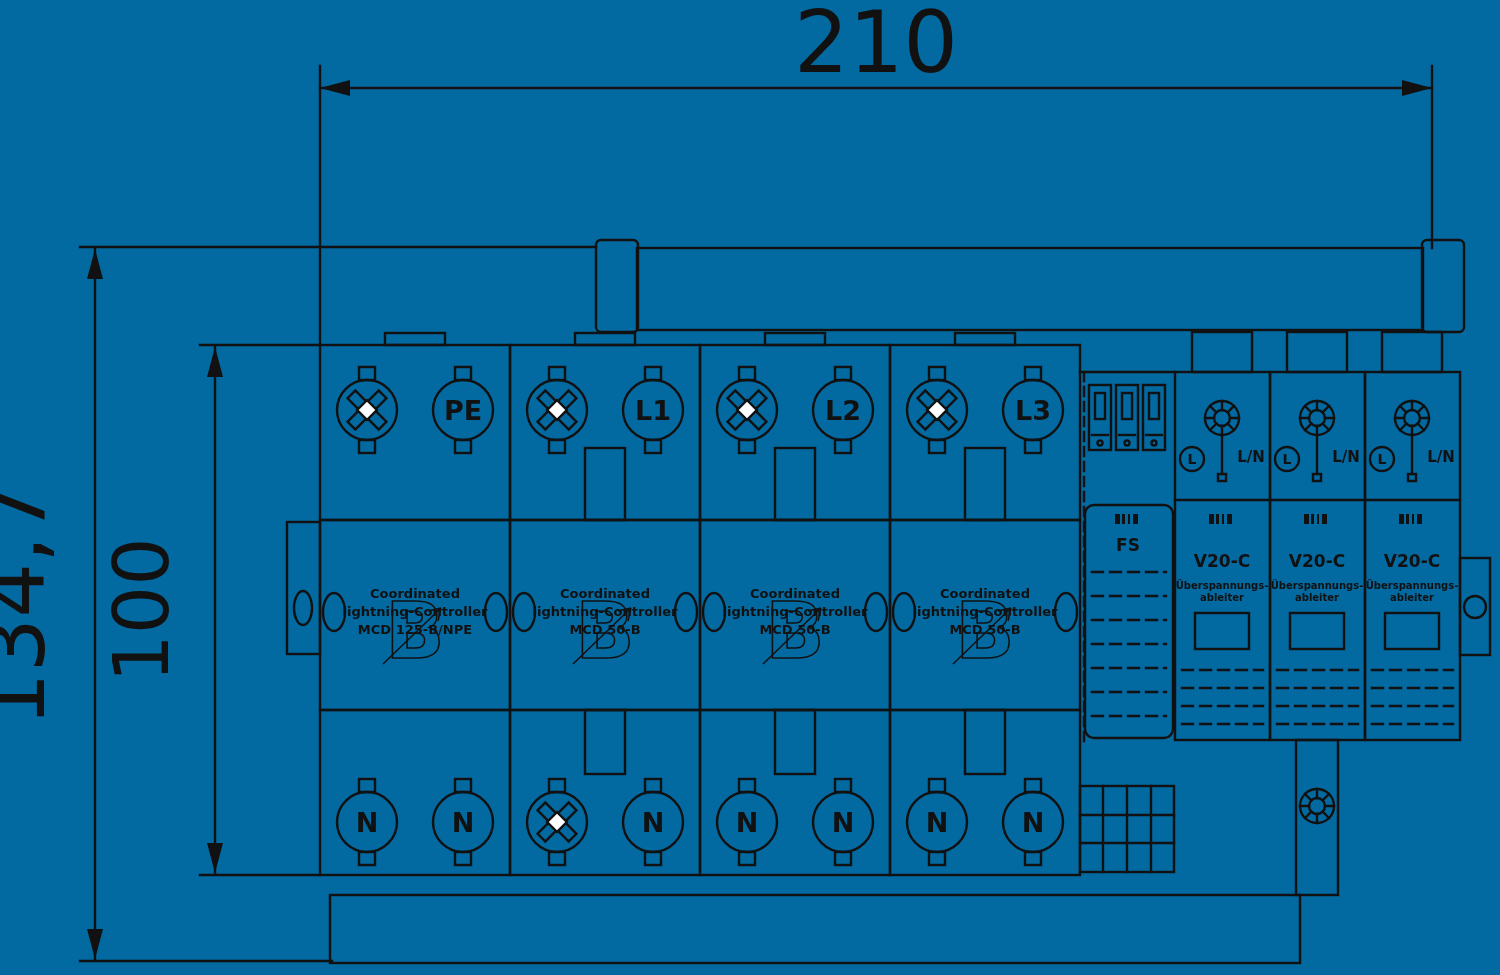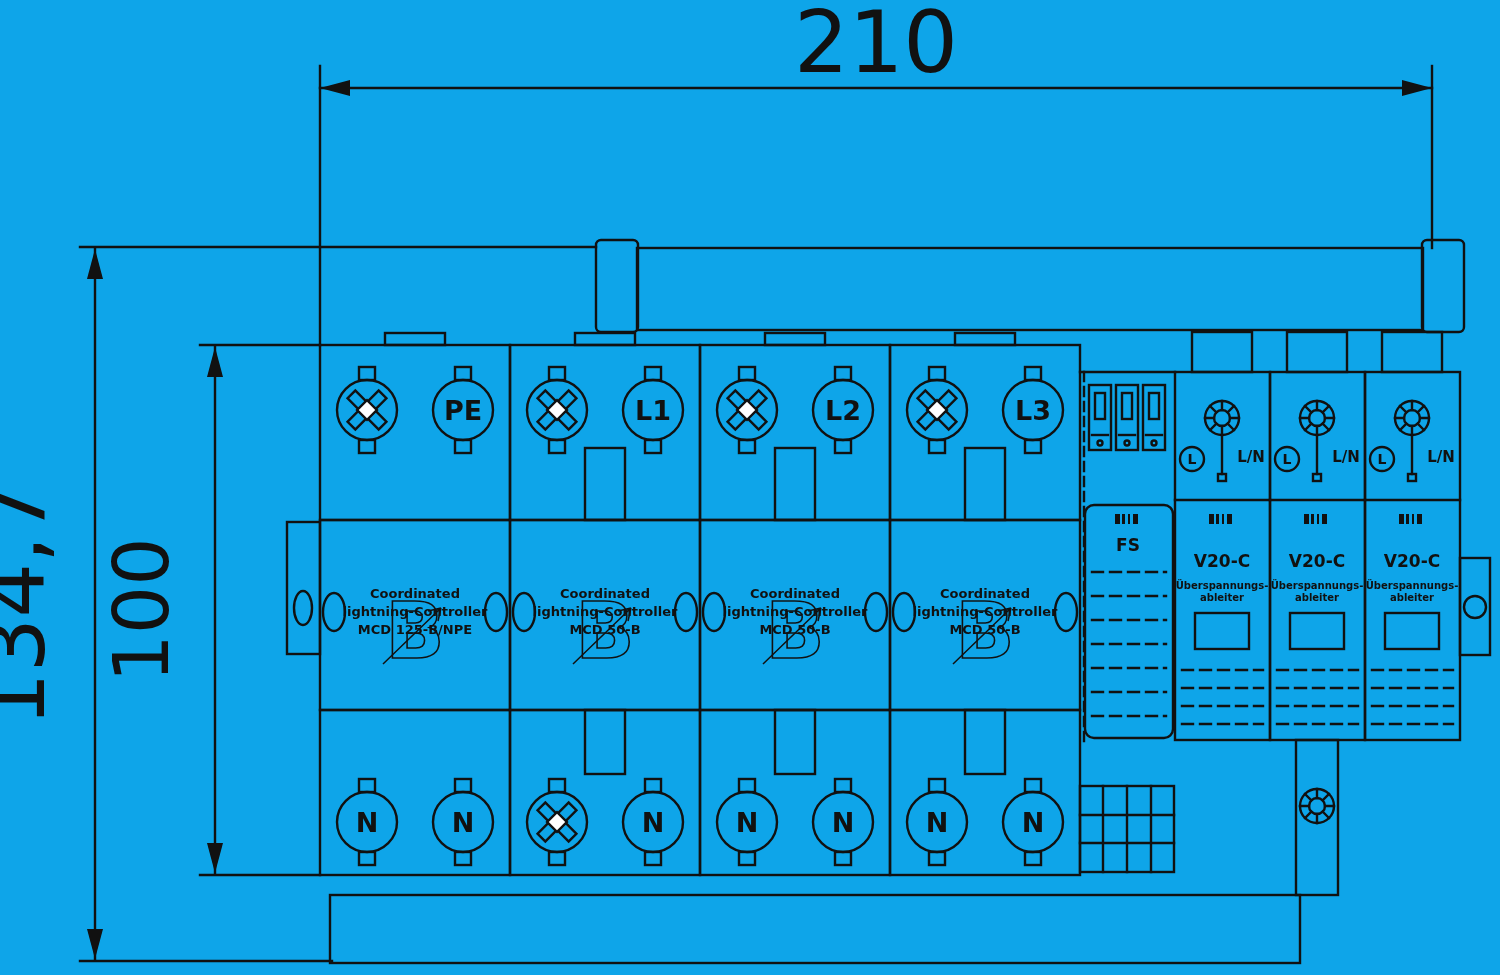--- a/index.html
+++ b/index.html
@@ -1,16 +1,16 @@
 <!DOCTYPE html>
 <html><head>
 <meta charset="utf-8">
 <style>
   html,body{margin:0;padding:0;background:#fff}
-  .stage{width:1500px;height:975px;position:relative;background:#0ea5e9;overflow:hidden}
+  .stage{width:1500px;height:975px;position:relative;background:#0369a1;overflow:hidden}
   svg{display:block}
   .ln{fill:none;stroke:#111;stroke-width:2.4;stroke-linejoin:miter;stroke-linecap:square}
   .thin{fill:none;stroke:#111;stroke-width:1.5}
   .fillk{fill:#111;stroke:none}
   .dash{stroke-dasharray:9 6}
   .dash2{stroke-dasharray:11 7}
   text{font-family:"DejaVu Sans",sans-serif;fill:#111;stroke:none}
   .dim{font-size:86px;text-anchor:middle}
   .dim-sm{font-size:76px;text-anchor:middle}
   .t-term{font-size:27px;font-weight:bold;text-anchor:middle;dominant-baseline:central}

